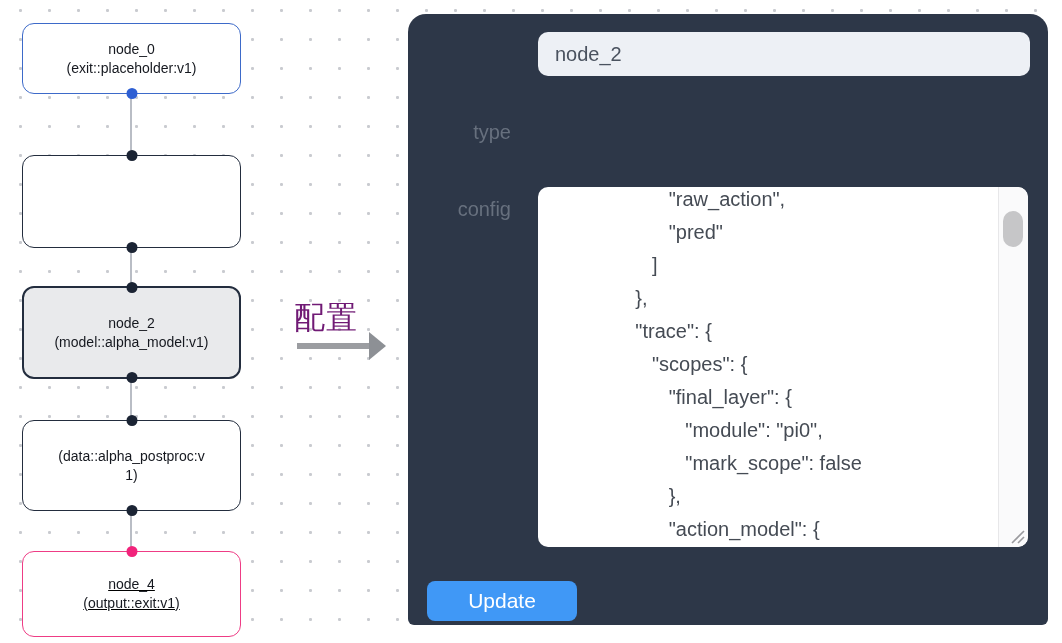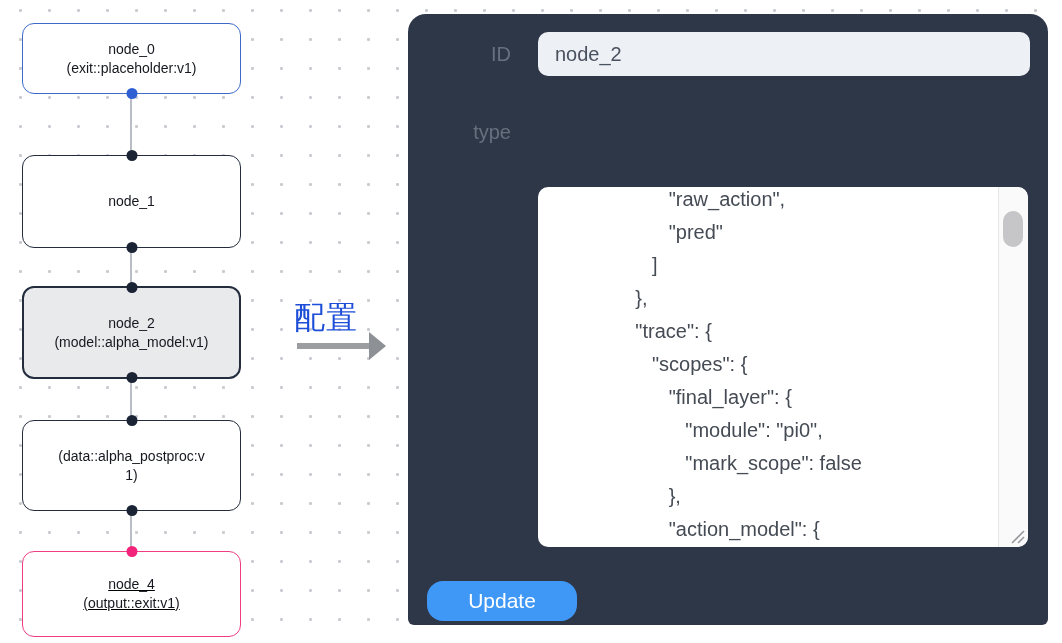--- a/index.html
+++ b/index.html
@@ -40,21 +40,21 @@
 
   #node-0 { top:23px;  height:71px; }
   #node-1 { top:155px; height:93px; }
   #node-2 { top:286px; height:93px; }
   #node-3 { top:420px; height:91px; }
   #node-4 { top:551px; height:86px;text-decoration:underline; }
 
   
   .transition-label {
     position:absolute; left:294px; top:297px; width:96px;
-    font-size:31px; color:#1d4ed8; letter-spacing:1px; text-align:left;
+    font-size:31px; color:#701a75; letter-spacing:1px; text-align:left;
   }
   .arrow-shaft { position:absolute; left:297px; top:343px; width:74px; height:6px; background:#9b9da1; }
   .arrow-head  { position:absolute; left:369px; top:332px; width:0; height:0;
     border-left:17px solid #8d9095; border-top:14px solid transparent; border-bottom:14px solid transparent; }
 
   
   .panel {
     position:absolute; left:408px; top:14px; width:640px; height:611px;
     background:#2d3748; border-radius:18px 18px 6px 6px; z-index:4;
   }
@@ -90,21 +90,21 @@
     background:#fafafb; border-left:1px solid #e7e7e9; border-radius:0 10px 10px 0;
   }
   .sb-thumb {
     position:absolute; right:5px; top:24px; width:20px; height:36px;
     border-radius:10px; background:#c6c6c8;
   }
   .resize-grip { position:absolute; right:2px; bottom:2px; width:18px; height:18px; }
 
   .update-btn {
     position:absolute; left:19px; top:567px; width:150px; height:40px;
-    background:#4098f6; border:none; border-radius:16px;
+    background:#4098f6; border:none; border-radius:8px;
     color:#ffffff; font-size:21px; font-weight:500;
     font-family:"Liberation Sans", sans-serif; cursor:pointer;
   }
 </style>
 </head>
 <body>
 
 <div>
 
   <div class="flow-node v-input" id="node-0">
@@ -112,21 +112,20 @@
       <div class="node-name">node_0</div>
       <div class="node-type">(exit::placeholder:v1)</div>
     </div>
     <span class="port p-bottom c-blue"></span>
   </div>
 
   <div class="edge" id="edge-0"></div>
 
   <div class="flow-node v-plain" id="node-1">
     <div class="node-inner">
-      <div class="node-name">node_1</div>
     </div>
     <span class="port p-top c-dark"></span>
     <span class="port p-bottom c-dark"></span>
   </div>
 
   <div class="edge" id="edge-1"></div>
 
   <div class="flow-node v-selected" id="node-2">
     <div class="node-inner">
       <div class="node-name">node_2</div>
@@ -157,25 +156,25 @@
   </div>
 
 </div>
 
 <div class="transition-label">配置</div>
 <div class="arrow-shaft"></div>
 <div class="arrow-head"></div>
 
 <div class="panel">
 
-  <div class="panel-label" id="label-id">ID</div>
   <input class="field-input" id="input-id" type="text" value="node_2" style="">
 
   <div class="panel-label" id="label-type">type</div>
 
+  <div class="panel-label" id="label-config">config</div>
 
   <div class="config-box">
     <pre class="config-text">                     "raw_action",
                      "pred"
                   ]
                },
                "trace": {
                   "scopes": {
                      "final_layer": {
                         "module": "pi0",

